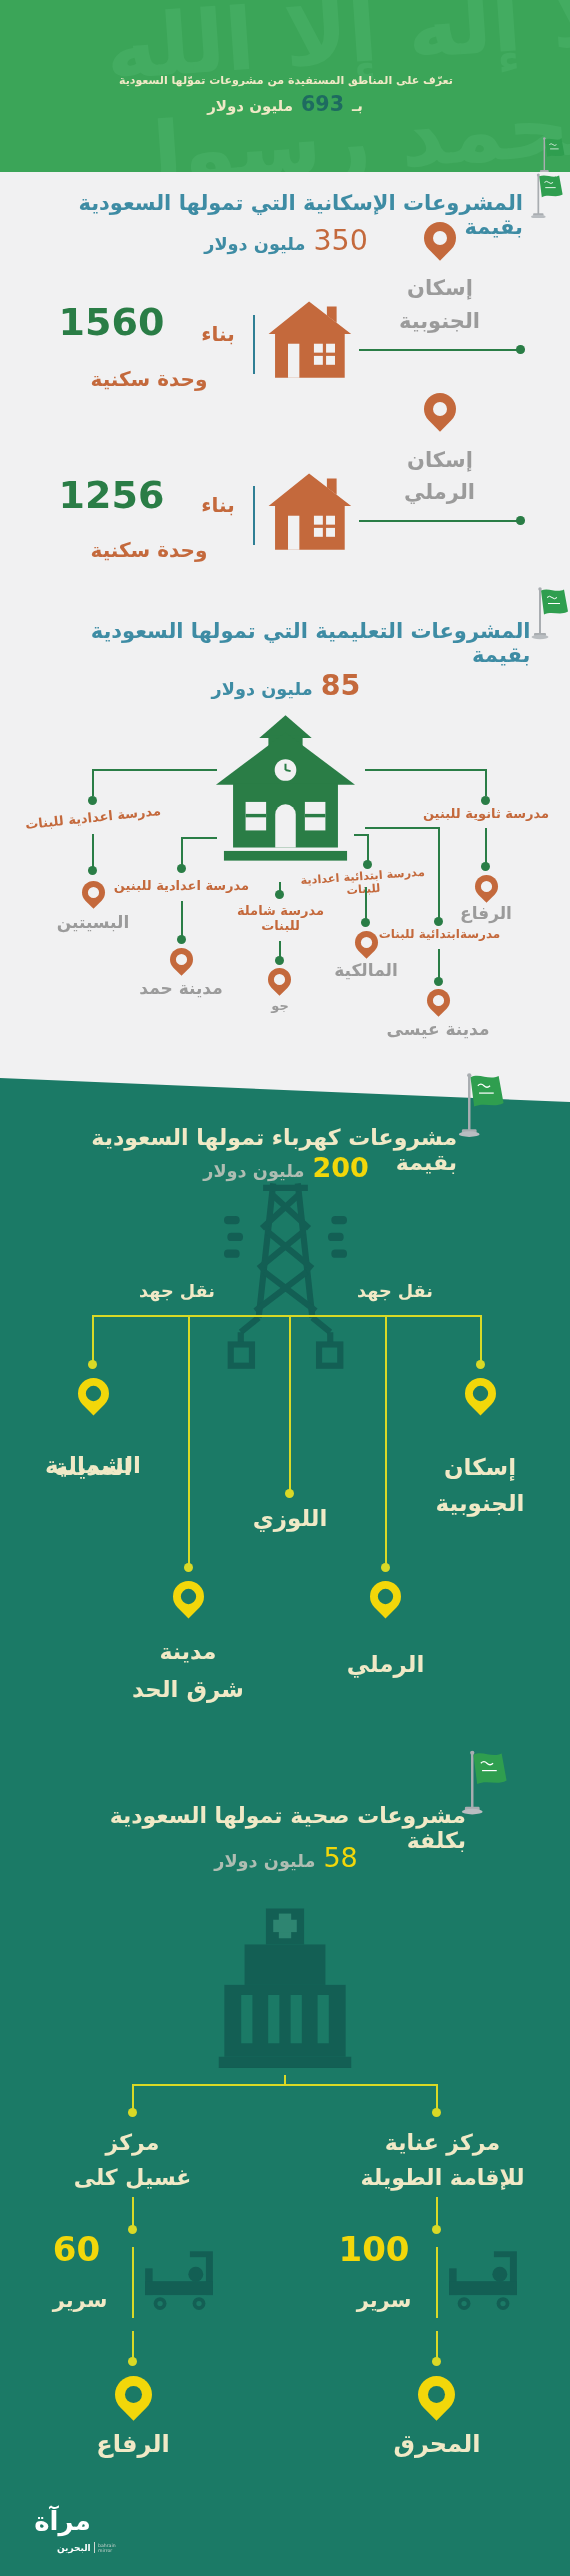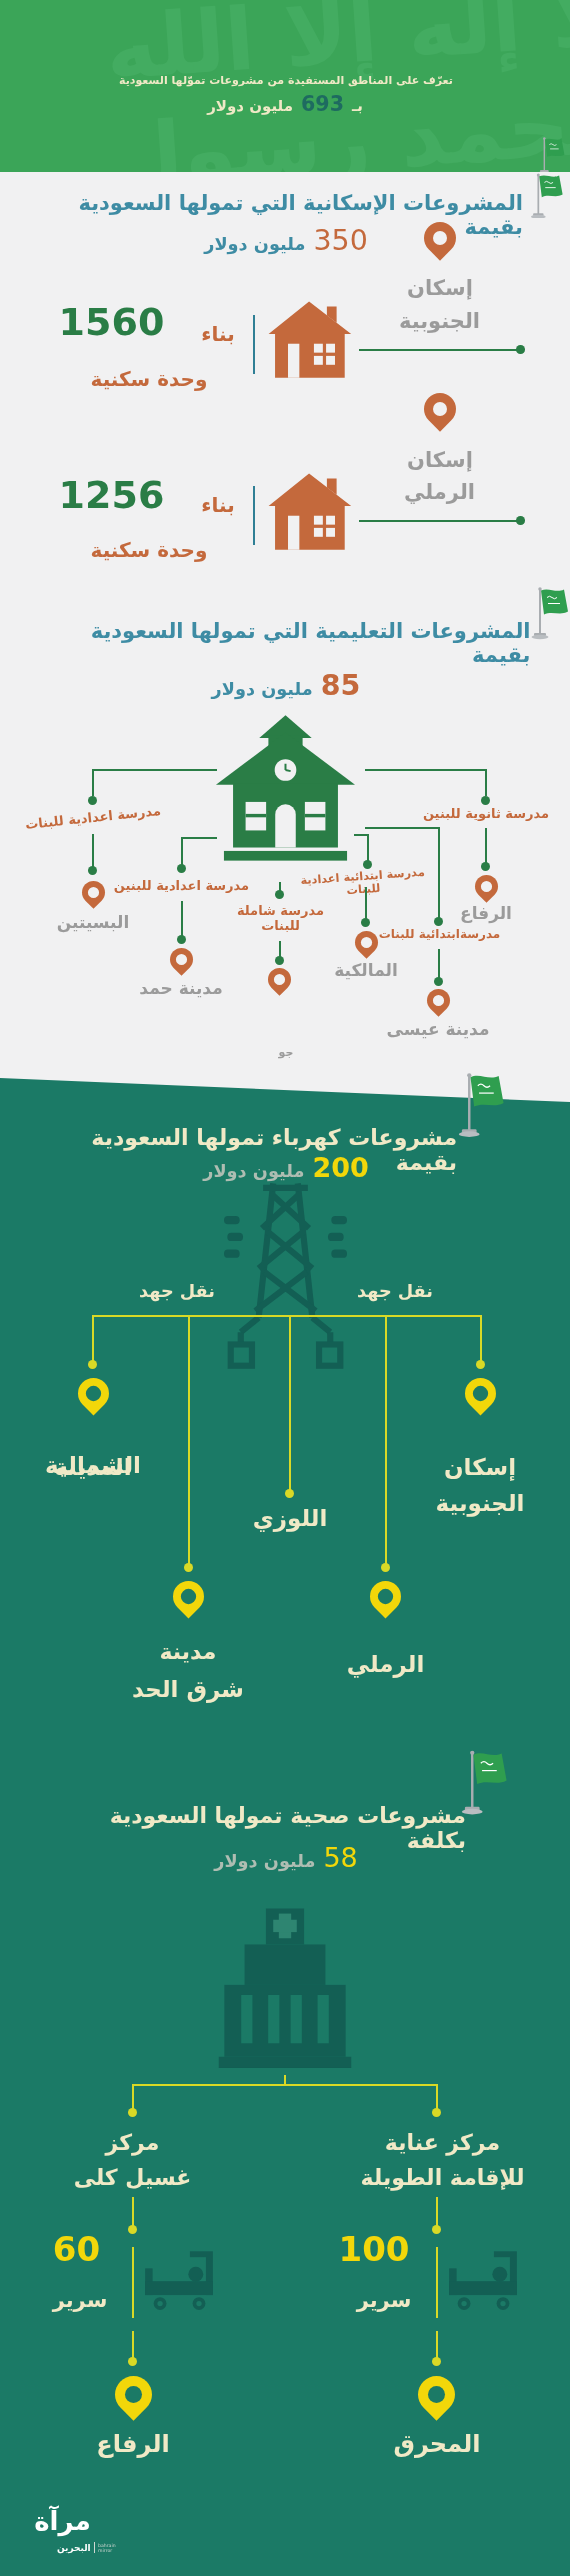--- a/index.html
+++ b/index.html
@@ -198,21 +198,21 @@
   <div class="dg" style="left:177px;top:935px;width:9px;height:9px;"></div>
   <div class="pin po" style="left:170px;top:948px;width:23px;height:23px;"></div>
   <div class="t gray" style="left:124px;top:979px;width:114px;font-size:17px;">مدينة حمد</div>
 
   <div class="lg" style="left:279px;top:882px;width:1.7px;height:9px;"></div>
   <div class="dg" style="left:275px;top:890px;width:9px;height:9px;"></div>
   <div class="t orange" style="left:222px;top:904px;width:117px;font-size:13px;">مدرسة شاملة للبنات</div>
   <div class="lg" style="left:279px;top:941px;width:1.7px;height:16px;"></div>
   <div class="dg" style="left:275px;top:956px;width:9px;height:9px;"></div>
   <div class="pin po" style="left:268px;top:968px;width:23px;height:23px;"></div>
-  <div class="t gray" style="left:246px;top:999px;width:80px;font-size:11px;margin-top:48px;">جو</div>
+  <div class="t gray" style="left:240px;top:999px;width:80px;font-size:13px;">جو</div>
 
   <div class="lg" style="left:354px;top:834px;width:14.3px;height:1.7px;"></div>
   <div class="lg" style="left:367px;top:834px;width:1.7px;height:27px;"></div>
   <div class="dg" style="left:363px;top:860px;width:9px;height:9px;"></div>
   <div class="t orange" style="left:288px;top:870px;width:150px;font-size:11.4px;transform:rotate(-4deg);">مدرسة ابتدائية اعدادية للبنات</div>
   <div class="lg" style="left:365px;top:887px;width:1.7px;height:33px;"></div>
   <div class="dg" style="left:361px;top:918px;width:9px;height:9px;"></div>
   <div class="pin po" style="left:355px;top:931px;width:23px;height:23px;"></div>
   <div class="t gray" style="left:309px;top:961px;width:114px;font-size:17px;">المالكية</div>
 

